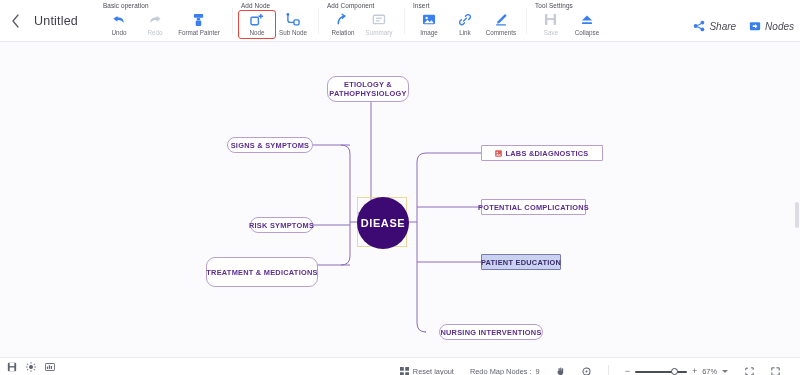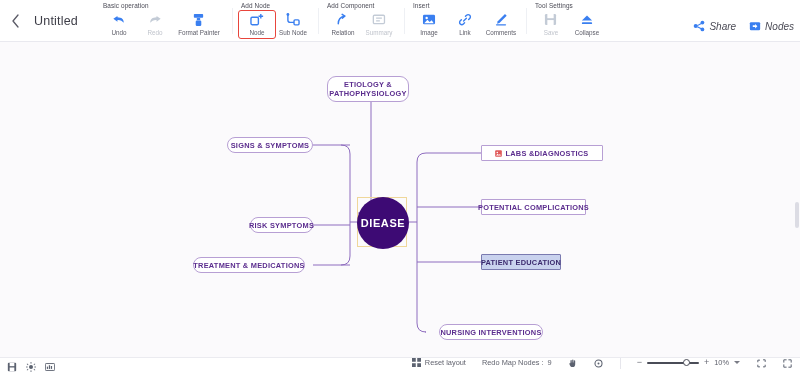--- a/index.html
+++ b/index.html
@@ -148,22 +148,22 @@
   
   .statusbar {
     position: relative; height: 18px; flex: 0 0 18px;
     background: #ffffff; border-top: 1px solid #ebebf0;
     display: flex; align-items: center;
   }
   .sb-left { display: flex; align-items: center; gap: 9px; padding-left: 7px; }
   .sb-ico { width: 10px; height: 10px; color: #5c6270; display:flex; align-items:center; justify-content:center; cursor: pointer;}
   .sb-ico svg { display: block; }
   .sb-right {
-    position: absolute; right: 8px; top: 0; height: 18px;
-    display: flex; align-items: flex-start; gap: 16px;
+    position: absolute; right: 20px; top: 0; height: 18px;
+    display: flex; align-items: flex-end; gap: 16px;
   }
   .sb-chunk { display: flex; align-items: center; gap: 4px; font-size: 7.4px; color: #61636e; white-space: nowrap; }
   .sb-chunk .sb-ico { width: 9px; height: 9px; }
   .sb-sep { width: 1px; height: 11px; background: #e6e6ec; }
   .zoom-ctl { display: flex; align-items: center; gap: 5px; }
   .zoom-sign { font-size: 9px; color: #6b6d78; cursor: pointer; line-height: 9px; }
   .zoom-track {
     position: relative; width: 52px; height: 2px; border-radius: 2px;
     background: #4a4c57; cursor: pointer;
   }
@@ -387,21 +387,21 @@
         </div>
         <div class="node pill two-line" style="left: 327px; top: 34px; width: 82px; height: 26px;">
           <span>ETIOLOGY &amp;<br>PATHOPHYSIOLOGY</span>
         </div>
         <div class="node pill" style="left: 227px; top: 95px; width: 86px; height: 16px;">
           <span>SIGNS &amp; SYMPTOMS</span>
         </div>
         <div class="node pill" style="left: 250px; top: 175px; width: 63px; height: 16px;">
           <span>RISK SYMPTOMS</span>
         </div>
-        <div class="node pill" style="left: 193px; top: 215px; width: 112px; height: 16px;">
+        <div class="node pill" style="left: 206px; top: 215px; width: 112px; height: 30px;">
           <span>TREATMENT &amp; MEDICATIONS</span>
         </div>
         <div class="node rect" style="left: 481px; top: 103px; width: 122px; height: 16px;">
           <span class="node-icon">
             <svg width="7" height="7" viewBox="0 0 8 8" fill="#e05a5a">
               <rect x="0.2" y="0.4" width="7.6" height="7.2" rx="1"></rect>
               <circle cx="2.6" cy="2.8" r=".9" fill="#ffffff"></circle>
               <path d="M1.1 6.3 3 4.2l1.4 1.4 1.2-1.1 1.3 1.8z" fill="#ffffff"></path>
             </svg>
           </span>
@@ -487,21 +487,21 @@
       </span>
 
       <div class="sb-sep"></div>
 
       <div class="zoom-ctl">
         <span class="zoom-sign">−</span>
         <span class="zoom-track">
           <span class="zoom-knob"></span>
         </span>
         <span class="zoom-sign">+</span>
-        <span class="zoom-pct">10%</span>
+        <span class="zoom-pct">67%</span>
         <span class="caret-dn"></span>
       </div>
 
       <span class="sb-ico">
         <svg width="9" height="9" viewBox="0 0 11 11" fill="none" stroke="currentColor" stroke-width="1.2" stroke-linecap="round">
             <path d="M1 3.5V1.4h2.1M7.9 1h2.1v2.1M10 7.5v2.1H7.9M3.1 9.6H1V7.5"></path>
           </svg>
       </span>
       <span class="sb-ico">
         <svg width="9" height="9" viewBox="0 0 11 11" fill="none" stroke="currentColor" stroke-width="1.2" stroke-linecap="round">

